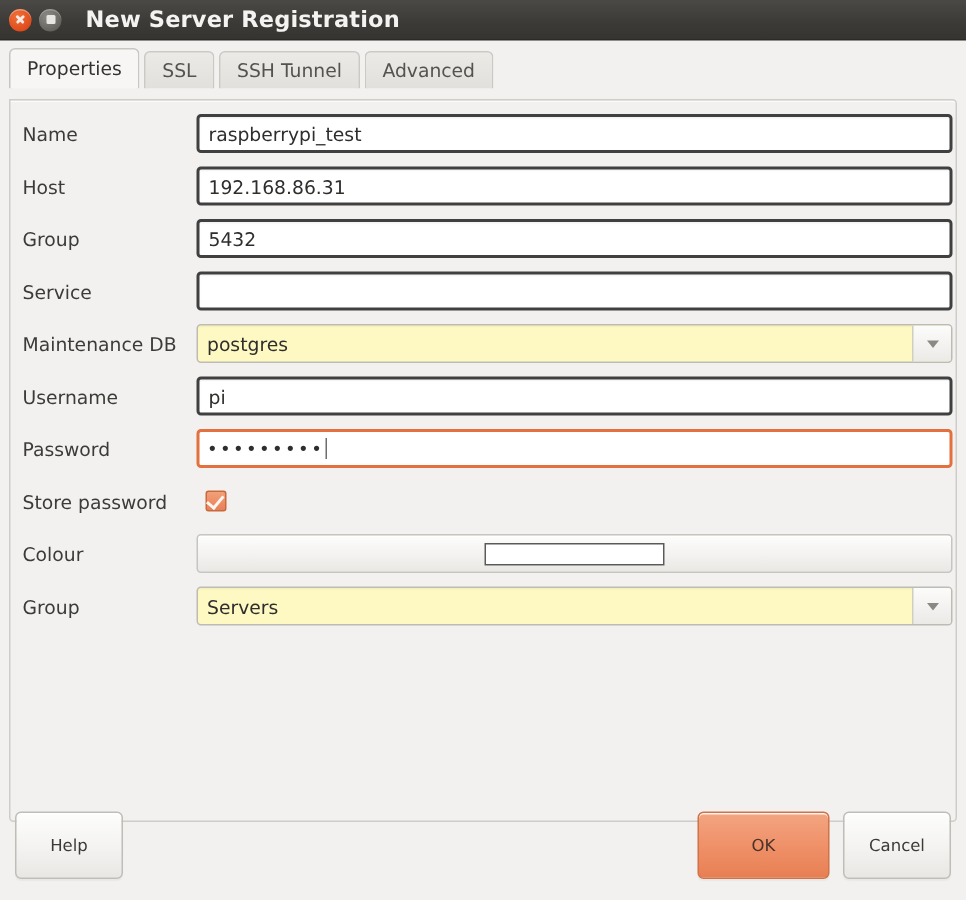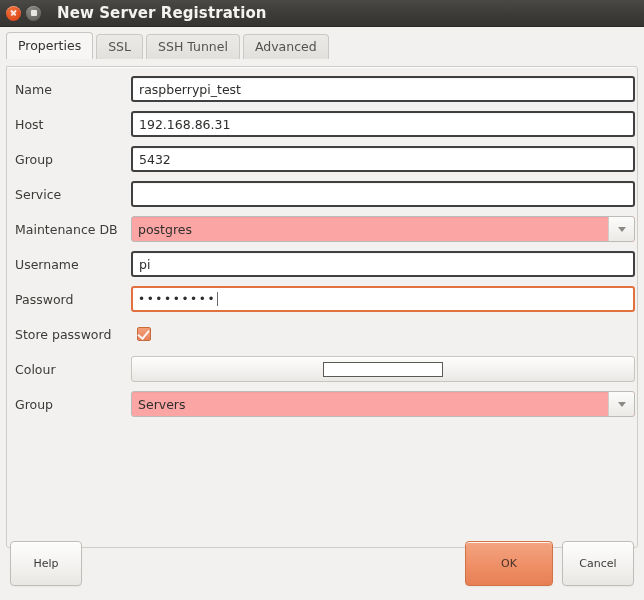--- a/index.html
+++ b/index.html
@@ -195,21 +195,21 @@
     background: #6f6d69;
     margin-left: 1px;
     vertical-align: middle;
   }
 
   
   .combo {
     flex: 1 1 auto;
     height: 26px;
     box-sizing: border-box;
-    background: #fca5a5;
+    background: #fef9c3;
     border: 1px solid #bdbbb6;
     border-radius: 3px;
     display: flex;
     align-items: center;
     font-size: 12.5px;
     color: #2f2e2c;
     overflow: hidden;
     box-shadow: inset 0 1px 1px rgba(0,0,0,.04);
   }
   .combo-text {

